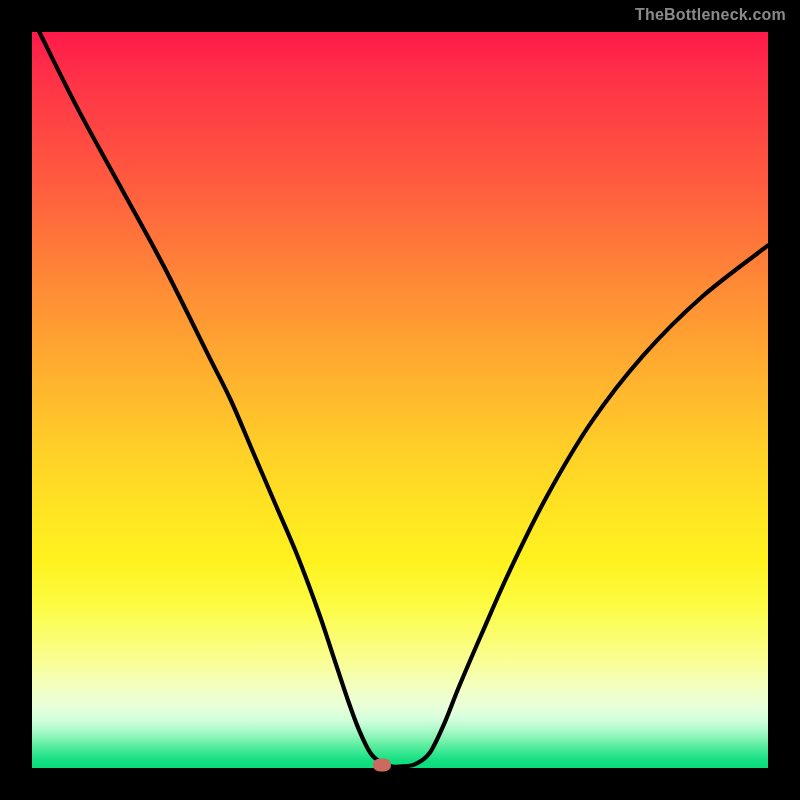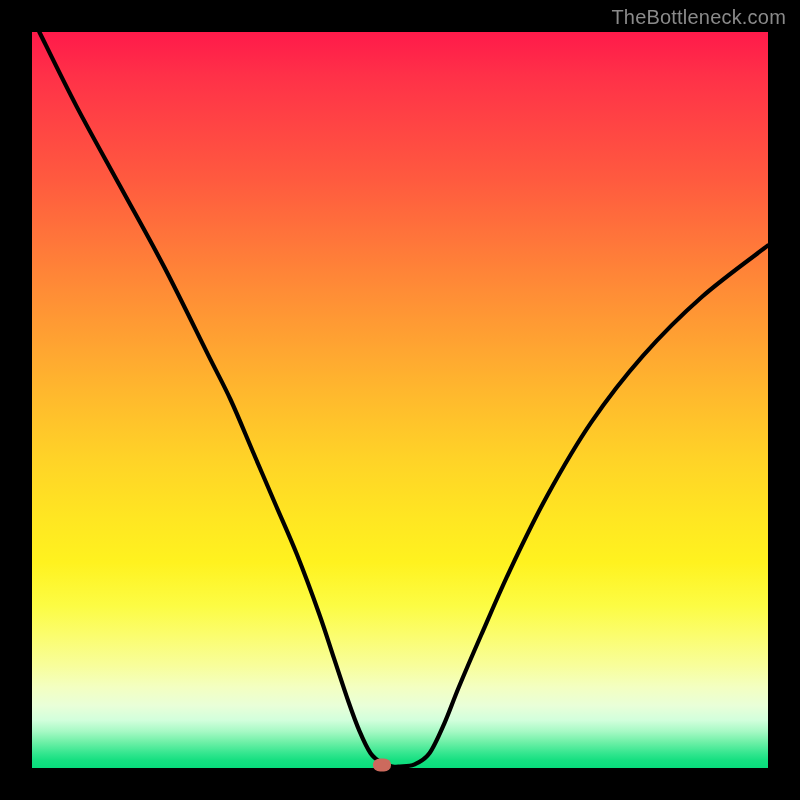--- a/index.html
+++ b/index.html
@@ -46,22 +46,22 @@
       #34e68f 98%,
       #14df80 99%,
       #08dc7c 100%
     );
   }
   .watermark {
     position: absolute;
     top: 6px;
     right: 14px;
     color: #8a8a8a;
-    font-size: 20px;
-    font-weight: 400;
+    font-size: 16px;
+    font-weight: 700;
     letter-spacing: 0.2px;
     user-select: none;
   }
   svg.curve {
     position: absolute;
     left: 0;
     top: 0;
     width: 736px;
     height: 736px;
   }

